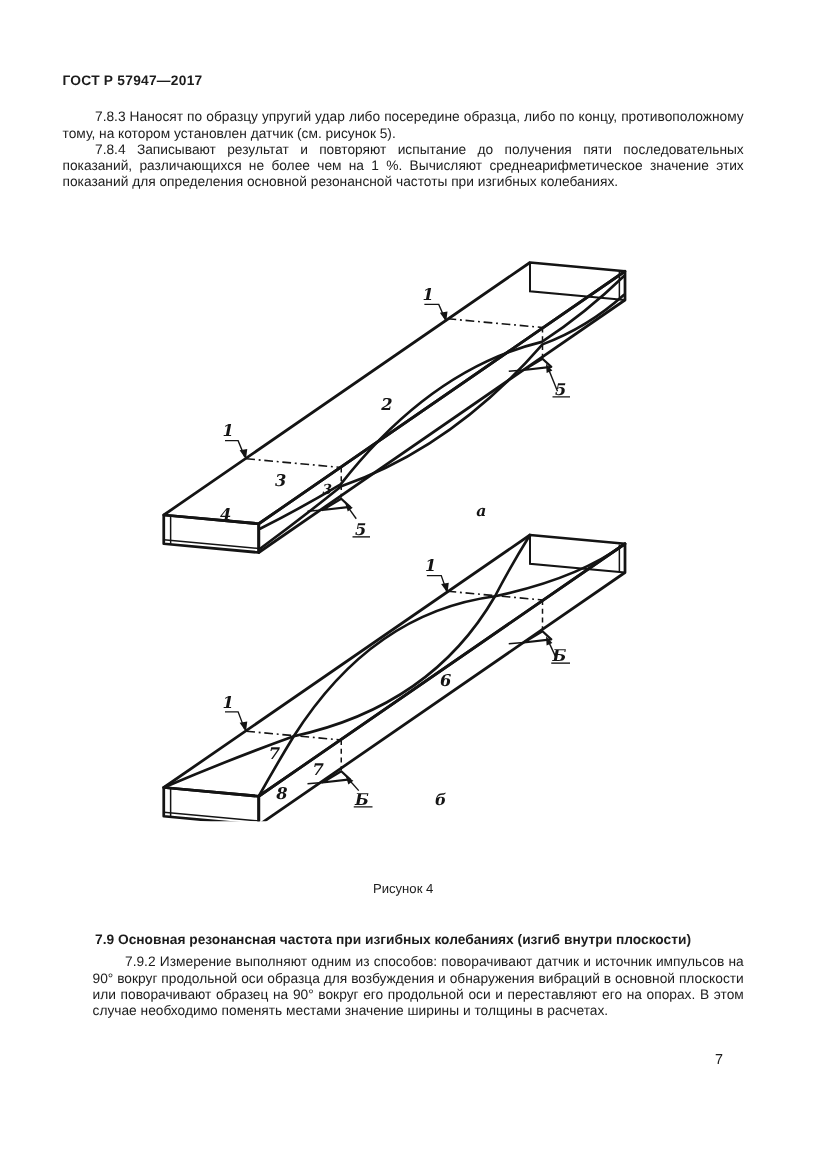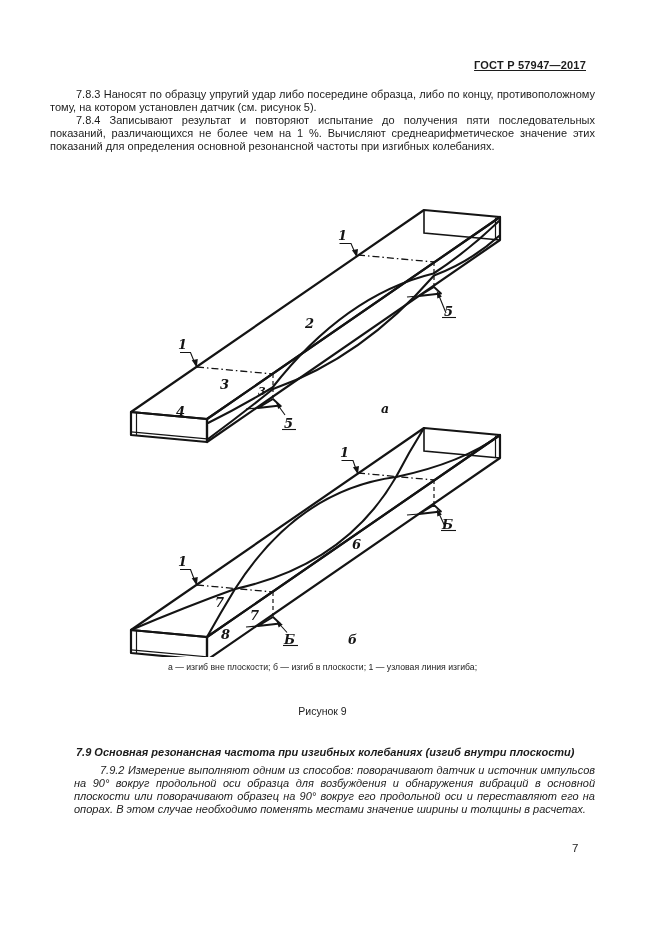--- a/index.html
+++ b/index.html
@@ -1,22 +1,22 @@
 <!DOCTYPE html>
 <html><head>
 <meta charset="utf-8">
 <style>
   html,body{margin:0;padding:0;}
   body{
     width:661px;height:935px;position:relative;background:#ffffff;
     font-family:"Liberation Sans",sans-serif;color:#1c1c1c;overflow:hidden;
   }
   .hdr{
-    position:absolute;left:50px;top:59px;width:536px;text-align:right;
-    font-size:11px;font-weight:bold;letter-spacing:.2px;text-decoration:underline;
+    position:absolute;left:50px;top:59px;width:536px;
+    font-size:11px;font-weight:bold;letter-spacing:.2px;
   }
   .content{position:absolute;left:50px;top:88px;width:545px;}
   .content p,.sect p{
     margin:0;font-size:11px;line-height:13px;text-align:justify;text-indent:26px;
   }
   .fig{position:absolute;left:0;top:205px;width:661px;height:452px;}
   .fig .edge{fill:none;stroke:#141414;stroke-width:2.2;stroke-linejoin:round;}
   .fig .thin{fill:none;stroke:#141414;stroke-width:1.2;}
   .fig .endedge{fill:none;stroke:#141414;stroke-width:1.6;}
   .fig .node{fill:none;stroke:#141414;stroke-width:1.3;stroke-dasharray:7 3 1.5 3;}
@@ -31,21 +31,21 @@
   }
   .fig text.small{font-size:11px;}
   .fig text.sub{font-size:12.5px;}
   .cap{
     position:absolute;left:50px;top:661px;width:545px;text-align:center;
     font-size:8.7px;line-height:13px;color:#222;
   }
   .figtitle{
     position:absolute;left:50px;top:705px;width:545px;text-align:center;font-size:10.5px;
   }
-  .sect{position:absolute;left:50px;top:746px;width:545px;font-style:italic;}
+  .sect{position:absolute;left:50px;top:746px;width:545px;}
   .sect p.h{font-weight:bold;margin-bottom:5px;}
   .sect p.p792{margin-top:2px;margin-left:24px;}
   .pagenum{position:absolute;left:572px;top:842px;font-size:11.5px;}
 </style>
 </head>
 <body>
 
 <div class="hdr">ГОСТ Р 57947—2017</div>
 
 <div class="content">
@@ -140,23 +140,22 @@
     <text x="215" y="607">7</text>
     <text x="250" y="620">7</text>
     <text x="221" y="639">8</text>
     <text x="284" y="644">Б</text>
     <text x="442" y="529">Б</text>
     <text class="sub" x="348" y="644">б</text>
   </g>
 </svg>
 
 <div class="cap">
-  <div>а — изгиб вне плоскости; б — изгиб в плоскости; 1 — узловая линия изгиба;</div>
 </div>
 
-<div class="figtitle">Рисунок 9</div>
+<div class="figtitle">Рисунок 4</div>
 
 <div class="sect">
   <p class="h">7.9 Основная резонансная частота при изгибных колебаниях (изгиб внутри плоскости)</p>
   <p class="p792">7.9.2 Измерение выполняют одним из способов: поворачивают датчик и источник импульсов на 90° вокруг продольной оси образца для возбуждения и обнаружения вибраций в основной плоскости или поворачивают образец на 90° вокруг его продольной оси и переставляют его на опорах. В этом случае необходимо поменять местами значение ширины и толщины в расчетах.</p>
 </div>
 
 <div class="pagenum">7</div>
 
 </body></html>

